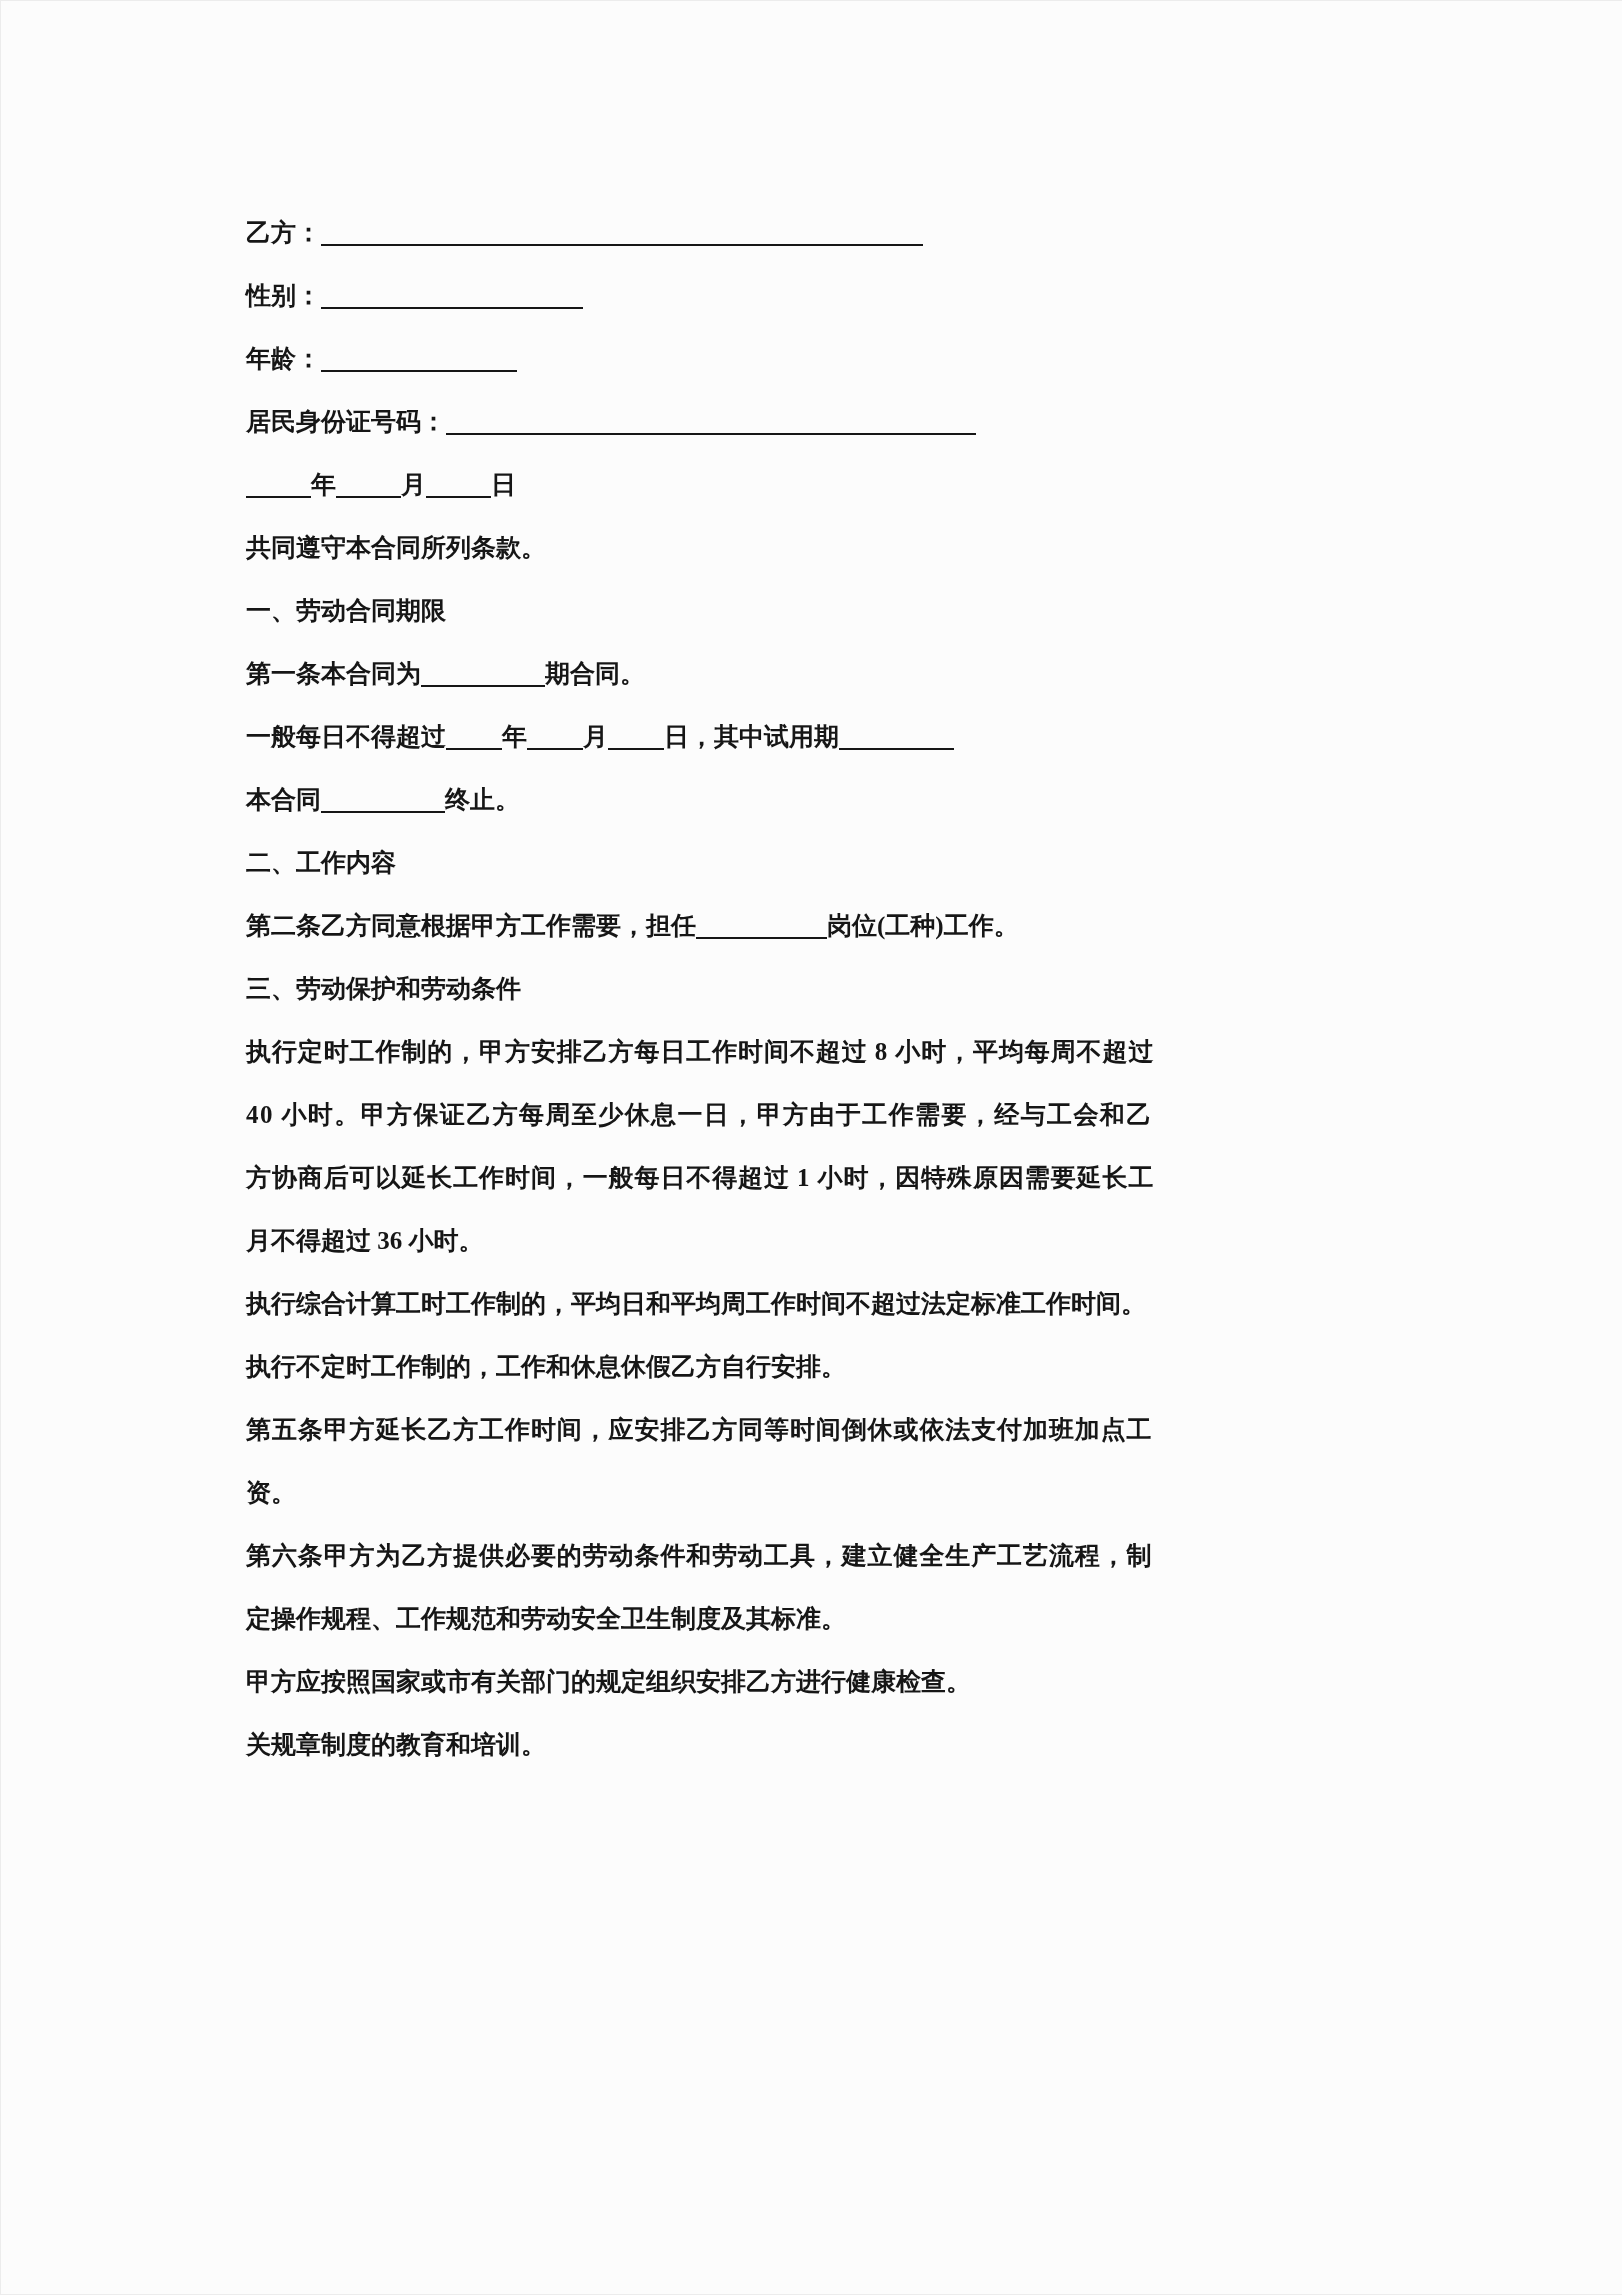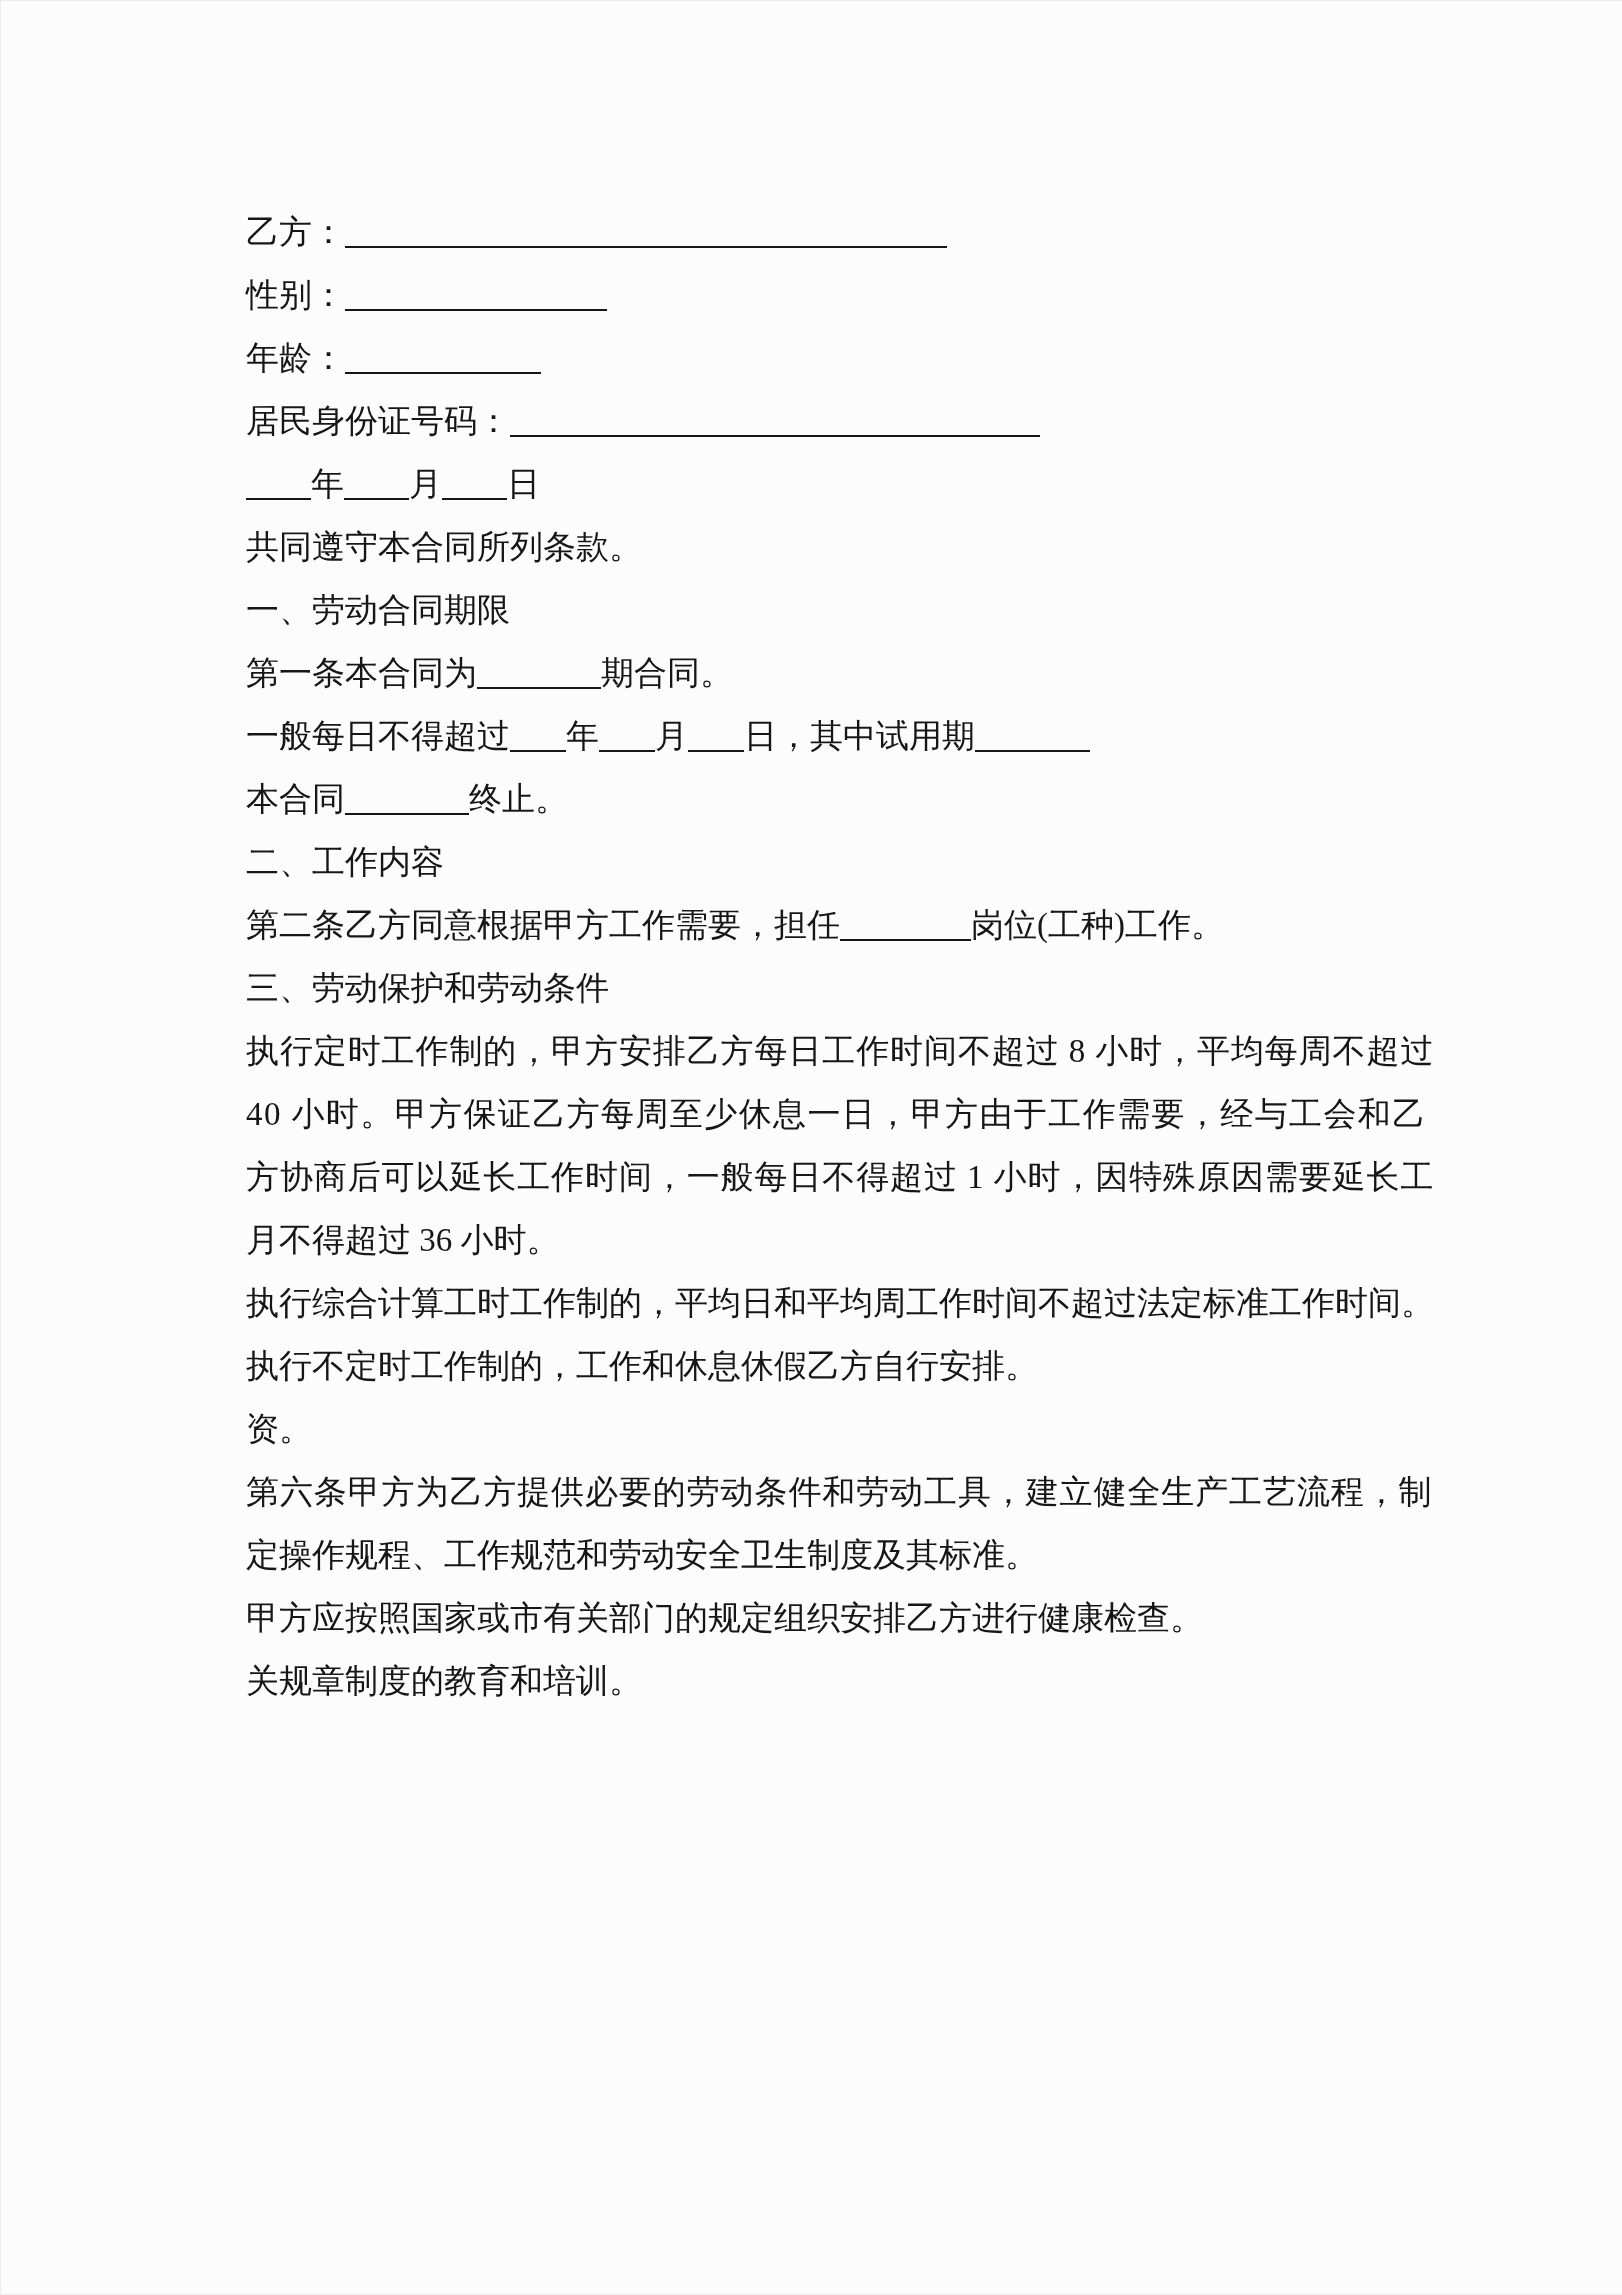--- a/index.html
+++ b/index.html
@@ -20,22 +20,23 @@
   }
   .content {
     position: absolute;
     left: 245px;
     top: 200px;
     width: 1132px;
   }
   .line {
     height: 63px;
     line-height: 63px;
-    font-size: 33px;
+    font-size: 25px;
     white-space: nowrap;
+    font-weight: bold;
   }
   .txt { vertical-align: baseline; }
   .blank {
     display: inline-block;
     height: 33px;
     border-bottom: 2px solid #161616;
     vertical-align: -4.6px;
   }
   
   .ls13 { letter-spacing: 0.9px; }
@@ -60,20 +61,21 @@
       <div class="line"><span class="txt">本合同</span><span class="blank" style="width: 124px;"></span><span class="txt">终止。</span></div>
       <div class="line"><span class="txt">二、工作内容</span></div>
       <div class="line"><span class="txt">第二条乙方同意根据甲方工作需要，担任</span><span class="blank" style="width: 131px;"></span><span class="txt">岗位(工种)工作。</span></div>
       <div class="line"><span class="txt">三、劳动保护和劳动条件</span></div>
       <div class="line ls13"><span class="txt">执行定时工作制的，甲方安排乙方每日工作时间不超过 8 小时，平均每周不超过</span></div>
       <div class="line ls22"><span class="txt">40 小时。甲方保证乙方每周至少休息一日，甲方由于工作需要，经与工会和乙</span></div>
       <div class="line ls13"><span class="txt">方协商后可以延长工作时间，一般每日不得超过 1 小时，因特殊原因需要延长工</span></div>
       <div class="line"><span class="txt">月不得超过 36 小时。</span></div>
       <div class="line"><span class="txt">执行综合计算工时工作制的，平均日和平均周工作时间不超过法定标准工作时间。</span></div>
       <div class="line"><span class="txt">执行不定时工作制的，工作和休息休假乙方自行安排。</span></div>
+      <div class="line ls14"><span class="txt">第五条甲方延长乙方工作时间，应安排乙方同等时间倒休或依法支付加班加点工</span></div>
       <div class="line"><span class="txt">资。</span></div>
       <div class="line ls14"><span class="txt">第六条甲方为乙方提供必要的劳动条件和劳动工具，建立健全生产工艺流程，制</span></div>
       <div class="line"><span class="txt">定操作规程、工作规范和劳动安全卫生制度及其标准。</span></div>
       <div class="line"><span class="txt">甲方应按照国家或市有关部门的规定组织安排乙方进行健康检查。</span></div>
       <div class="line"><span class="txt">关规章制度的教育和培训。</span></div>
     </div>
 </div>
 
 
 </body></html>

